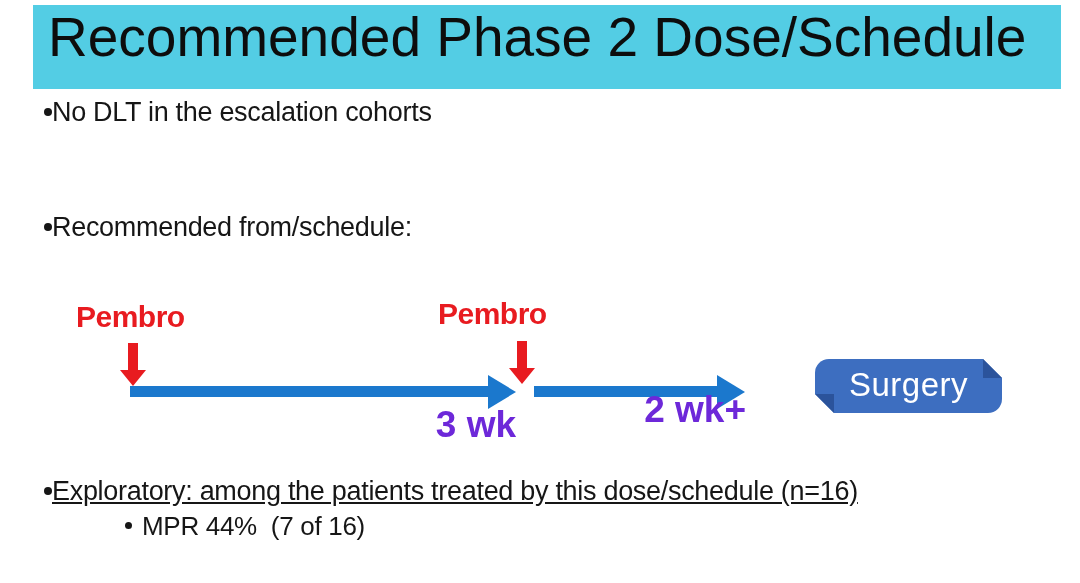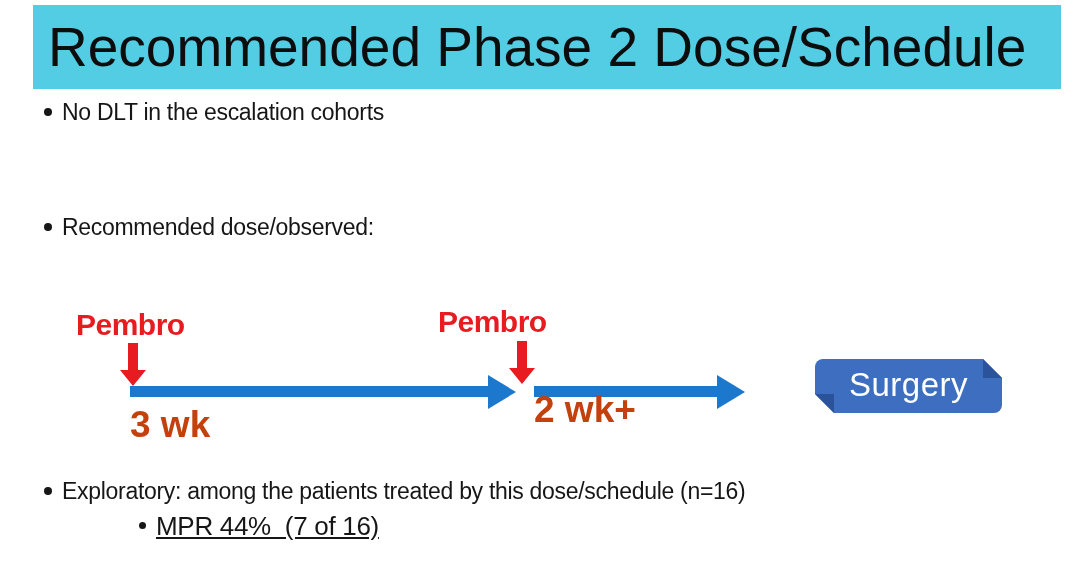--- a/index.html
+++ b/index.html
@@ -13,82 +13,80 @@
     color: var(--text-black, #141414);
   }
 
   
   .banner {
     position: absolute;
     left: 33px; top: 5px;
     width: 1028px; height: 84px;
     background: var(--banner-cyan, #53cde4);
     display: flex;
-    align-items: center;
+    align-items: flex-start;
   }
   .banner h1 {
     margin: 0;
     padding-left: 15px;
     font-size: 55px;
     font-weight: 500;
     letter-spacing: 0px;
     color: #0d0d0d;
     white-space: nowrap;
   }
 
   
   .bullet {
     position: absolute;
     display: flex;
-    gap: 10px;
-    font-size: 23px;
+    font-size: 27px;
     line-height: 31px;
     letter-spacing: -0.3px;
     color: #161616;
   }
   .bullet .dot {
     flex: 0 0 auto;
     width: 8px; height: 8px;
     margin-top: 11px;
     border-radius: 50%;
     background: #161616;
   }
   .b1 { top: 97px;  left: 44px; }
   .b2 { top: 142px; left: 44px; width: 942px; }
   .b3 { top: 212px; left: 44px; }
-  .b4 { top: 476px; left: 44px; }
+  .b4 { top: 476px; left: 44px; text-decoration: underline; }
 
   .sub {
     position: absolute;
     display: flex;
     gap: 10px;
     font-size: 26px;
     line-height: 30px;
     letter-spacing: -0.3px;
     color: #161616;
     white-space: pre-wrap;
   }
   .sub .dot {
     flex: 0 0 auto;
     width: 7px; height: 7px;
     margin-top: 11px;
     border-radius: 50%;
     background: #161616;
   }
-  .s1 { top: 511px; left: 139px; text-decoration: underline; }
+  .s1 { top: 511px; left: 125px; }
   .s2 { top: 546px; left: 139px; }
 
   
   .pembro {
     position: absolute;
     color: var(--pembro-red, #e81b20);
     font-weight: bold;
     font-size: 30px;
     letter-spacing: -0.5px;
-    margin-top: 8px;
   }
   .p1 { left: 76px;  top: 300px; }
   .p2 { left: 438px; top: 297px; }
 
   .red-arrow { position: absolute; width: 26px; height: 44px; }
   .ra1 { left: 120px; top: 343px; }
   .ra2 { left: 509px; top: 341px; }
   .red-arrow .ra-shaft {
     position: absolute; left: 8px; top: 0;
     width: 10px; height: 27px;
@@ -116,33 +114,33 @@
     border-bottom: 17px solid transparent;
     border-left: 28px solid var(--arrow-blue, #1b78cd);
   }
   .bh1 { left: 488px; top: 375px; }
   .bh2 { left: 717px; top: 375px; }
 
   .wk {
     position: absolute;
     font-size: 37px;
     font-weight: bold;
-    color: #c2410c;
-    text-align: left;
+    color: #6d28d9;
+    text-align: right;
   }
   .w1 { left: 130px; top: 404px; width: 386px; }
   .w2 { left: 534px; top: 389px; width: 212px; }
 
   .surgery {
     position: absolute;
     left: 815px; top: 359px;
     width: 187px; height: 54px;
     background: var(--surgery-fill, #3d6ec0);
     clip-path: polygon(0 0, calc(100% - 19px) 0, 100% 19px, 100% 100%, 19px 100%, 0 calc(100% - 19px));
-    border-radius: 8px;
+    border-radius: 14px;
     display: flex;
     align-items: center;
     justify-content: center;
   }
   .surgery .snip-tr {
     position: absolute; top: 0; right: 0;
     width: 19px; height: 19px;
     background: var(--surgery-bevel, #2b539b);
   }
   .surgery .snip-bl {
@@ -168,21 +166,21 @@
   </header>
 
   <div class="bullet b1">
     <span class="dot"></span>
     <span>No DLT in the escalation cohorts</span>
   </div>
 
 
   <div class="bullet b3">
     <span class="dot"></span>
-    <span>Recommended dose/observed:</span>
+    <span>Recommended from/schedule:</span>
   </div>
 
   <div>
     <div class="pembro p1">Pembro</div>
     <div class="pembro p2">Pembro</div>
 
     <div class="red-arrow ra1">
       <span class="ra-shaft"></span>
       <span class="ra-head"></span>
     </div>

